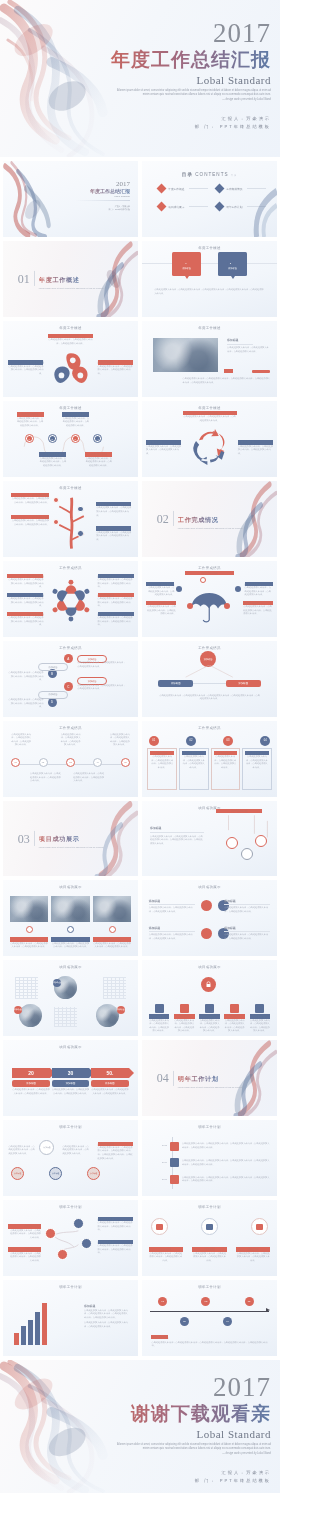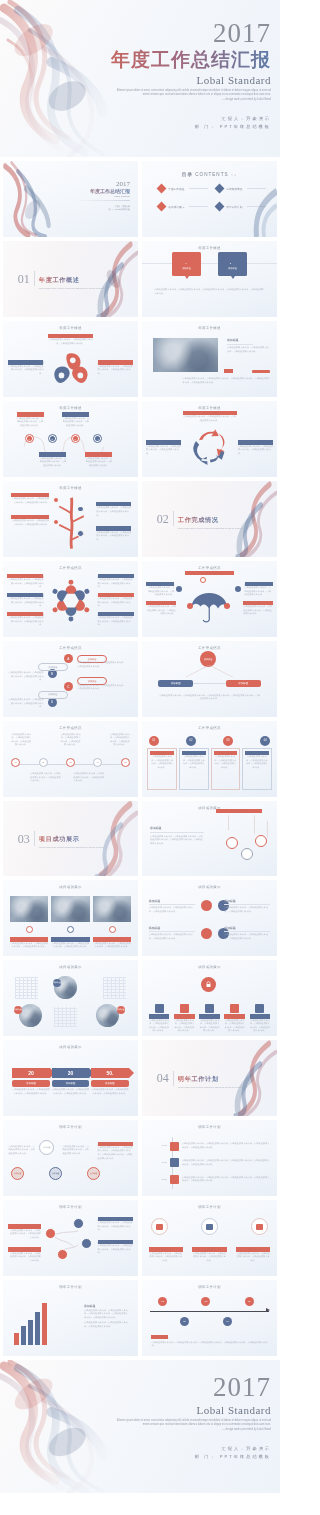--- a/index.html
+++ b/index.html
@@ -966,20 +966,21 @@
         <path d="M18,8 C52,26 62,52 54,78 C46,100 58,120 86,130" stroke="url(#gB)" stroke-width="8" opacity=".45"></path>
         <path d="M30,26 C62,40 74,62 70,85 C66,105 80,122 104,131" stroke="url(#gB)" stroke-width="4" opacity=".4"></path>
         <path d="M44,40 C72,52 88,70 92,88 C96,107 88,122 70,132" stroke="url(#gP)" stroke-width="5" opacity=".3"></path>
         <path d="M52,52 C82,62 100,78 104,95" stroke="url(#gB)" stroke-width="10" opacity=".35"></path>
       </g>
       <ellipse cx="68" cy="82" rx="20" ry="12" fill="#5d6f8f" opacity=".22" transform="rotate(-28 68 82)"></ellipse>
       <ellipse cx="34" cy="34" rx="22" ry="11" fill="#c0564f" opacity=".16" transform="rotate(-35 34 34)"></ellipse>
     </svg>
     <div class="cover-text">
       <div class="cv-year">2017</div>
+      <div class="cv-title">谢谢下载观看亲</div>
       <div class="cv-sub">Lobal Standard</div>
       <div class="cv-en">
         <span>A lorem ipsum dolor sit amet, consectetur adipiscing elit sed do eiusmod tempor incididunt ut labore et dolore magna aliqua ut enim ad minim veniam quis nostrud exercitation ullamco laboris nisi ut aliquip ex ea commodo consequat duis aute irure.</span>
         <span class="cv-en-sig">— design works presented by Lobal Stand</span>
       </div>
       <div class="cv-meta">
         <div class="k">汇报人：万豪演示</div>
         <div class="k">部  门： PPT年终总结模板</div>
       </div>
     </div>

